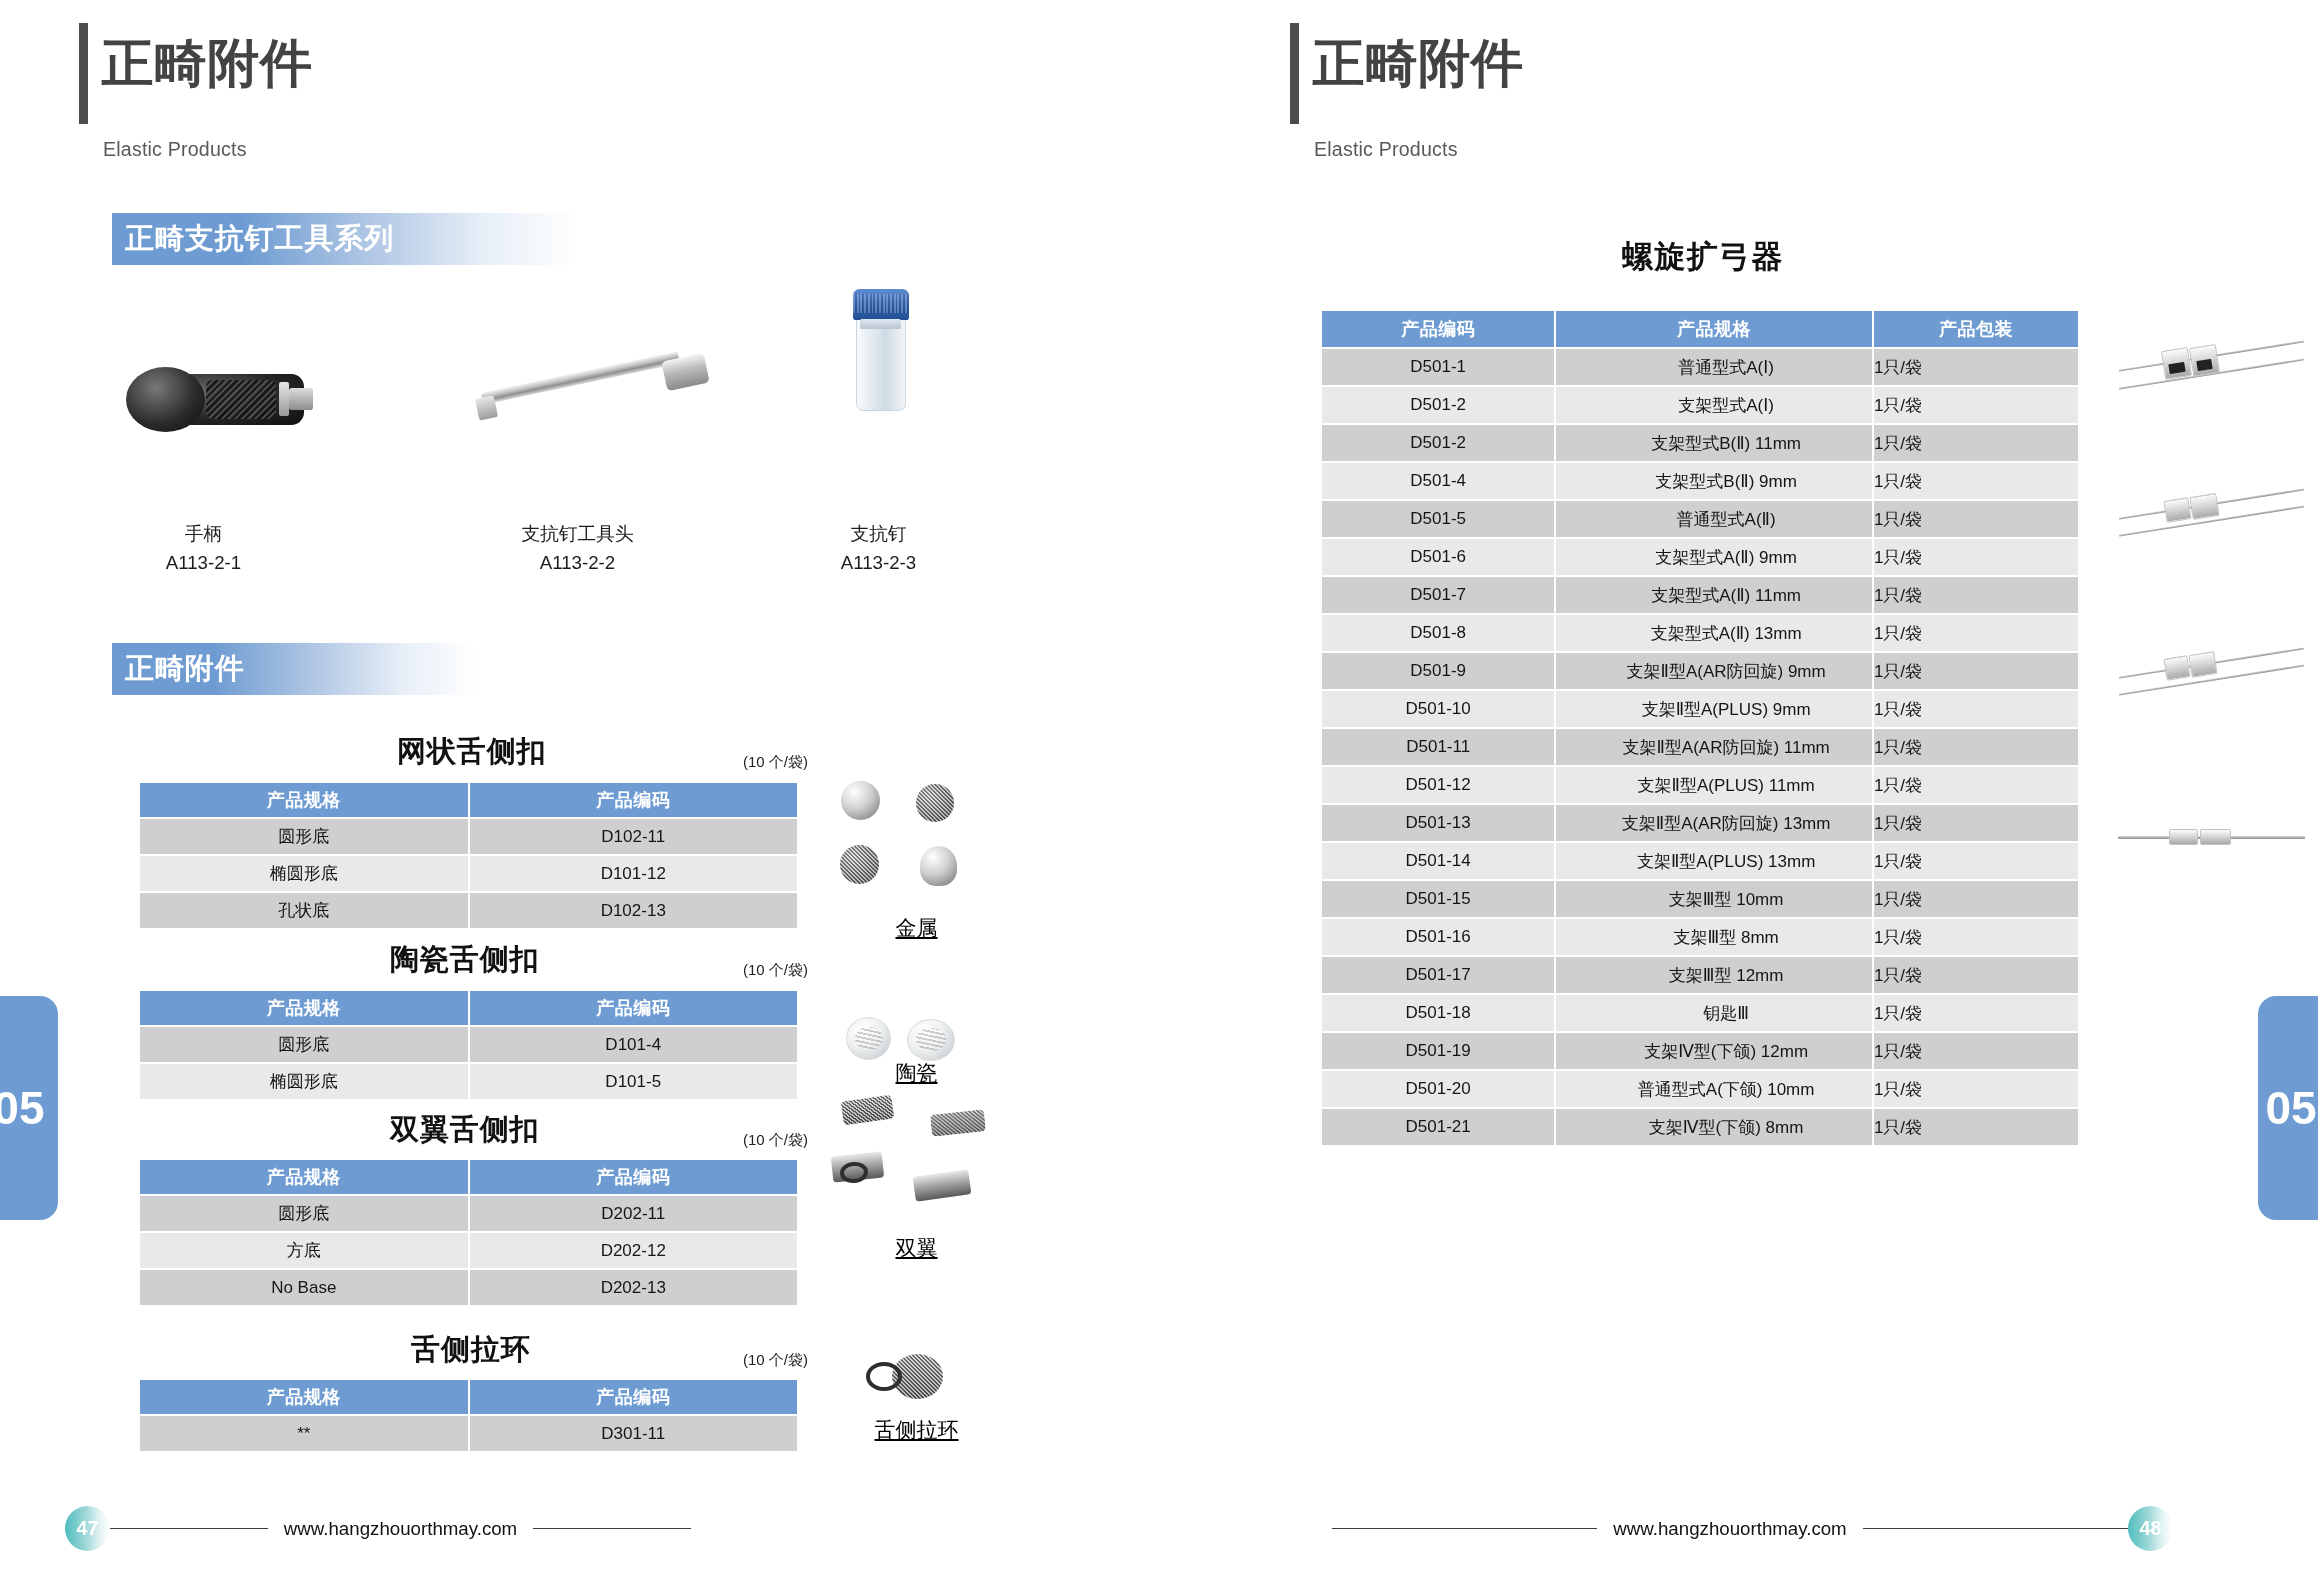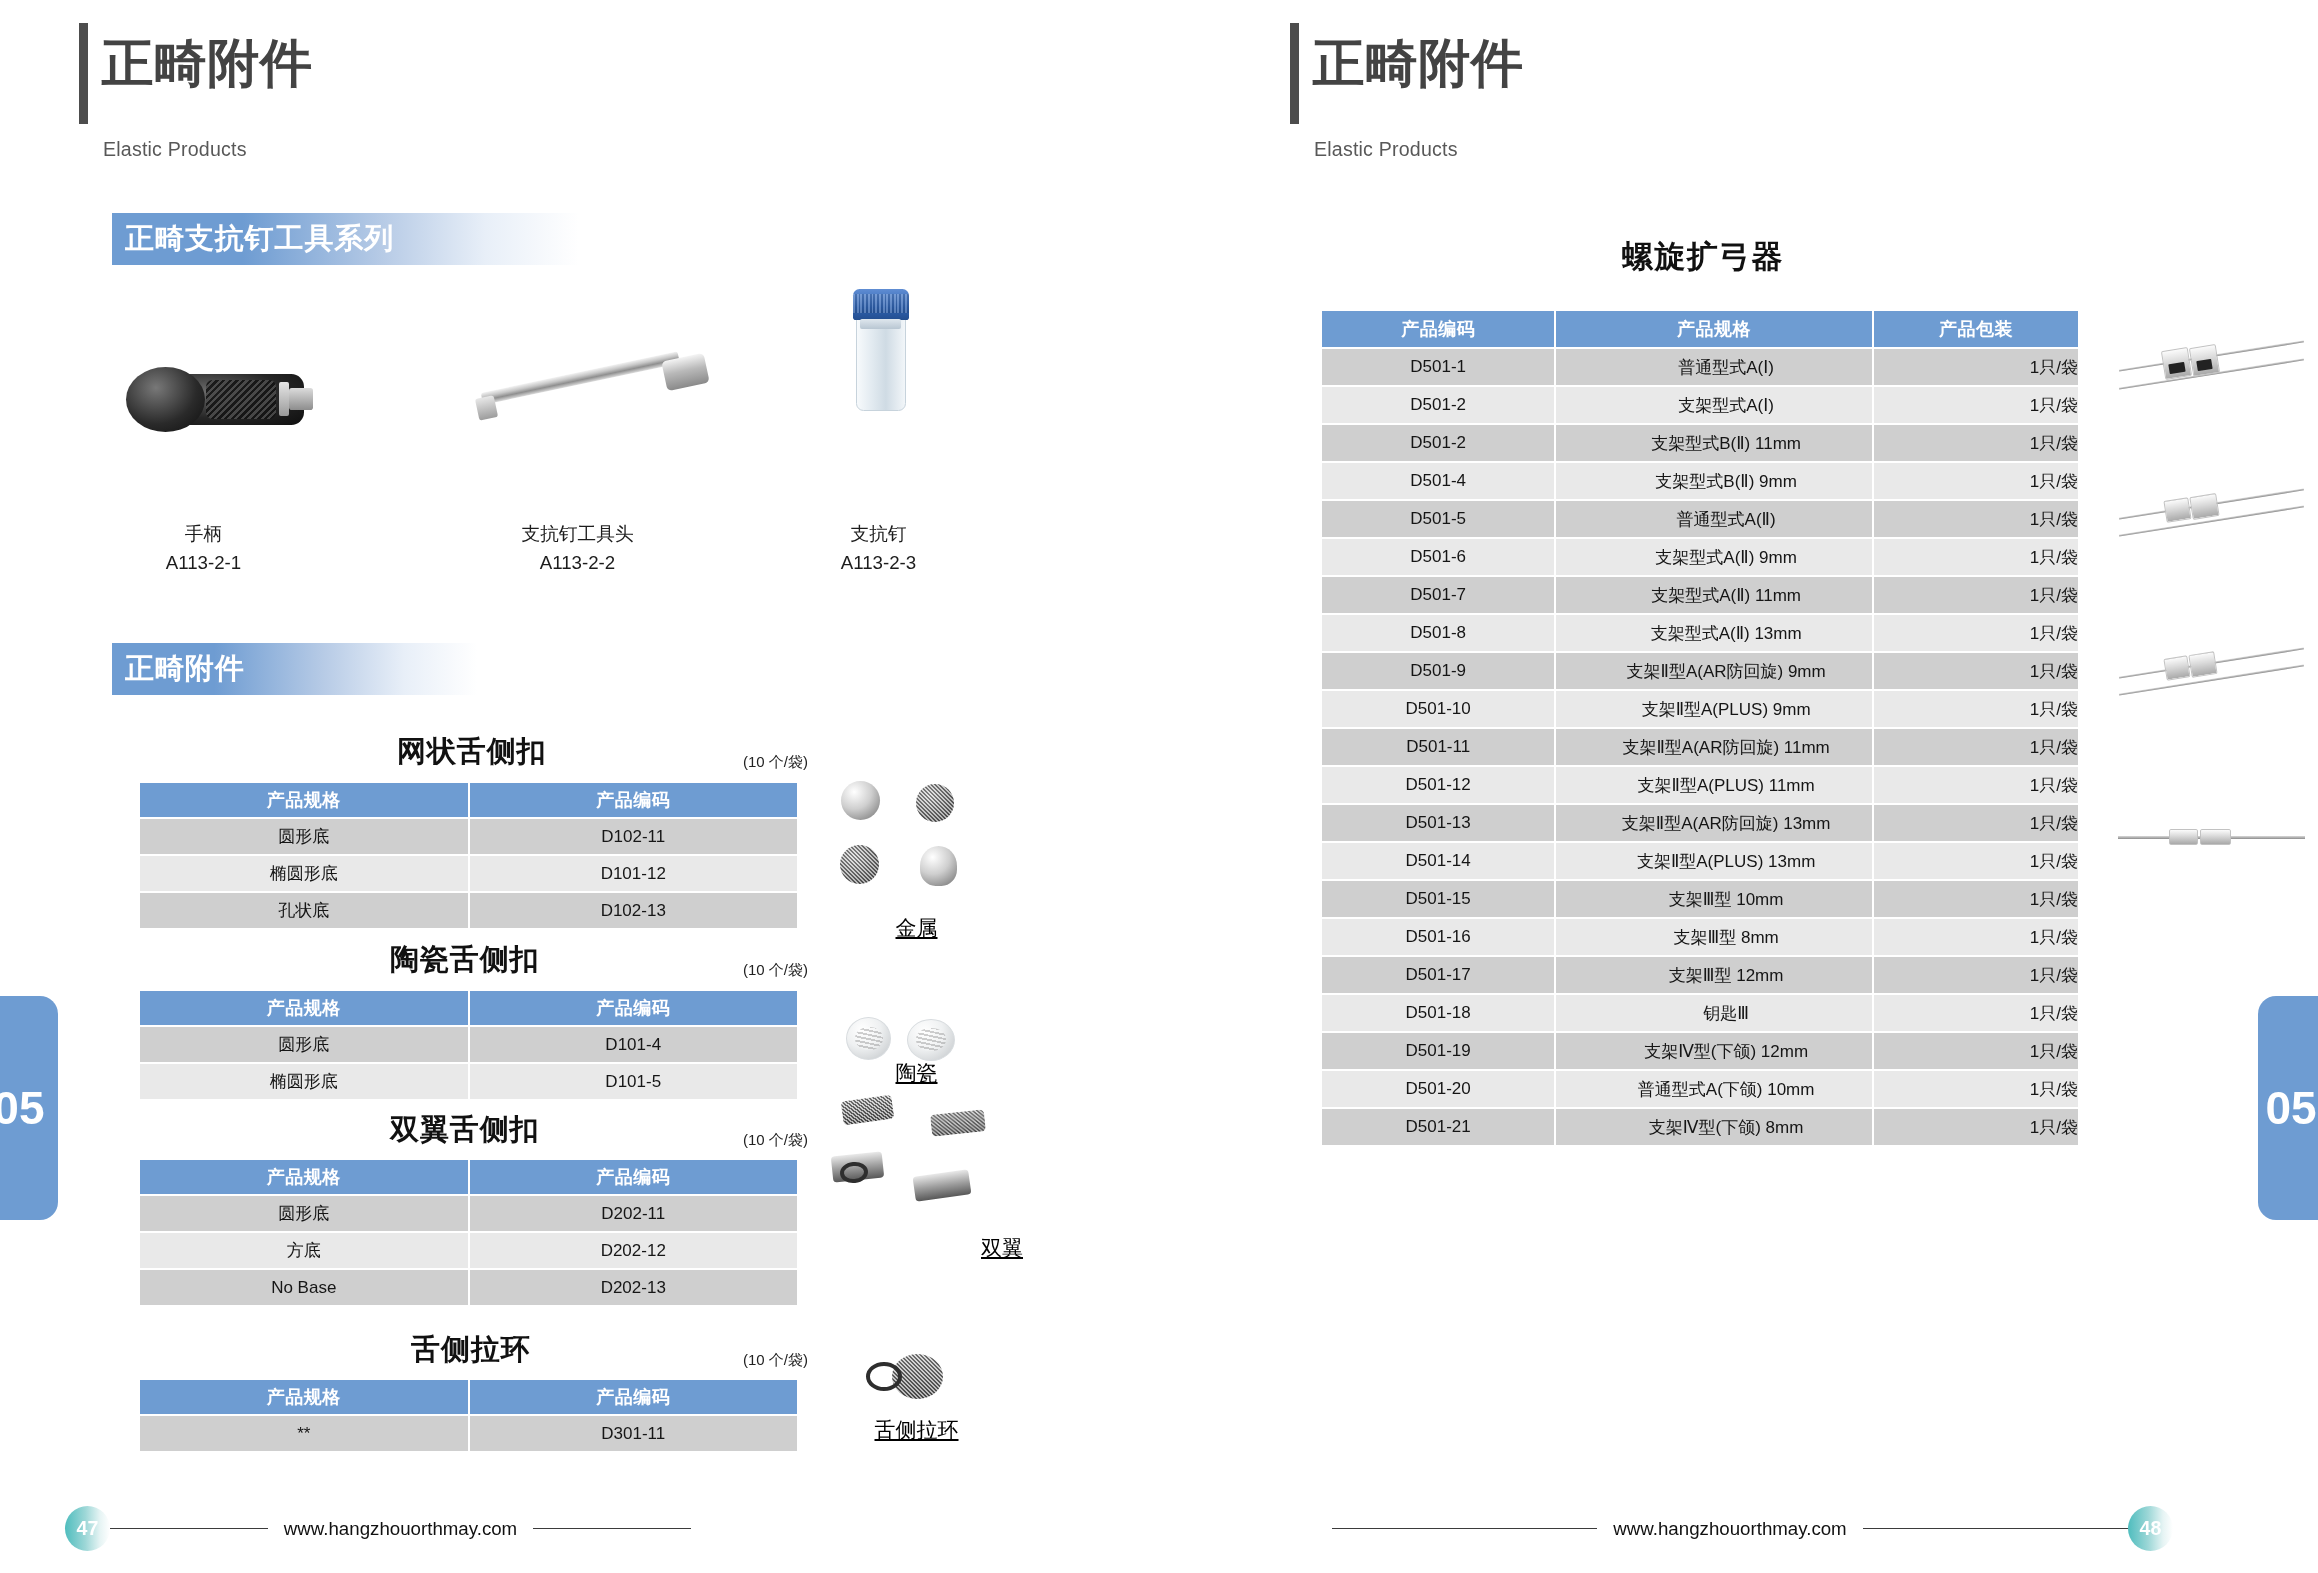--- a/index.html
+++ b/index.html
@@ -76,21 +76,21 @@
     position: absolute; border-collapse: separate; border-spacing: 0 2.3px;
     table-layout: fixed; left: 1322px; top: 309px; width: 756px;
   }
   table.bigspec th {
     background: #6e9cd2; color: #fff; font-size: 18px; font-weight: 700;
     height: 36px; text-align: center; letter-spacing: 0.5px;
   }
   table.bigspec td { font-size: 17px; color: #151515; height: 36px; }
   table.bigspec td.c1 { text-align: center; }
   table.bigspec td.c2 { text-align: center; padding-left: 24px; }
-  table.bigspec td.c3 { text-align: right; }
+  table.bigspec td.c3 { text-align: left; }
   table.bigspec tr.odd td { background: #cfcfcf; }
   table.bigspec tr.even td { background: #e9e9e9; }
   table.bigspec th:nth-child(1), table.bigspec td:nth-child(1),
   table.bigspec th:nth-child(2), table.bigspec td:nth-child(2) { border-right: 2.3px solid #fff; }
 
   .right-title {
     position: absolute; left: 1622px; top: 236px;
     font-size: 31px; font-weight: 700; color: #111; letter-spacing: 1.4px;
   }
 
@@ -410,21 +410,21 @@
   </div>
   <div class="photo-caption" style="left:837px; top:1059px;">陶瓷</div>
 
   <div class="photo" style="left:823px; top:1089px; width:196px; height:164px;">
     <div class="bracket-mesh" style="left:18.7px; top:9.3px; width:51px; height:24px; transform:rotate(-8deg);"></div>
     <div class="bracket-mesh" style="left:108px; top:23.4px; width:54px; height:22.4px; transform:rotate(-6deg);"></div>
     <div class="bracket" style="left:9.3px; top:65px; width:51px; height:26px; transform:rotate(-6deg);"></div>
     <div class="ring-hook" style="left:17px; top:73px; width:28px; height:20.6px; transform:rotate(-6deg);"></div>
     <div class="bracket" style="left:91px; top:84px; width:56px; height:25px; transform:rotate(-8deg);"></div>
   </div>
-  <div class="photo-caption" style="left:864px; top:1234px;text-align:right;">双翼</div>
+  <div class="photo-caption" style="left:837px; top:1234px;">双翼</div>
 
   <div class="photo" style="left:855px; top:1346px; width:122px; height:70px;">
     <div class="bracket-mesh" style="left:37px; top:8.4px; width:51px; height:45px; border-radius:50%;"></div>
     <div class="ring-hook" style="left:11.2px; top:16px; width:36px; height:29px;"></div>
   </div>
   <div class="photo-caption" style="left:837px; top:1416px;">舌侧拉环</div>
 
   <div class="side-tab left">
     <span>05</span>
   </div>

